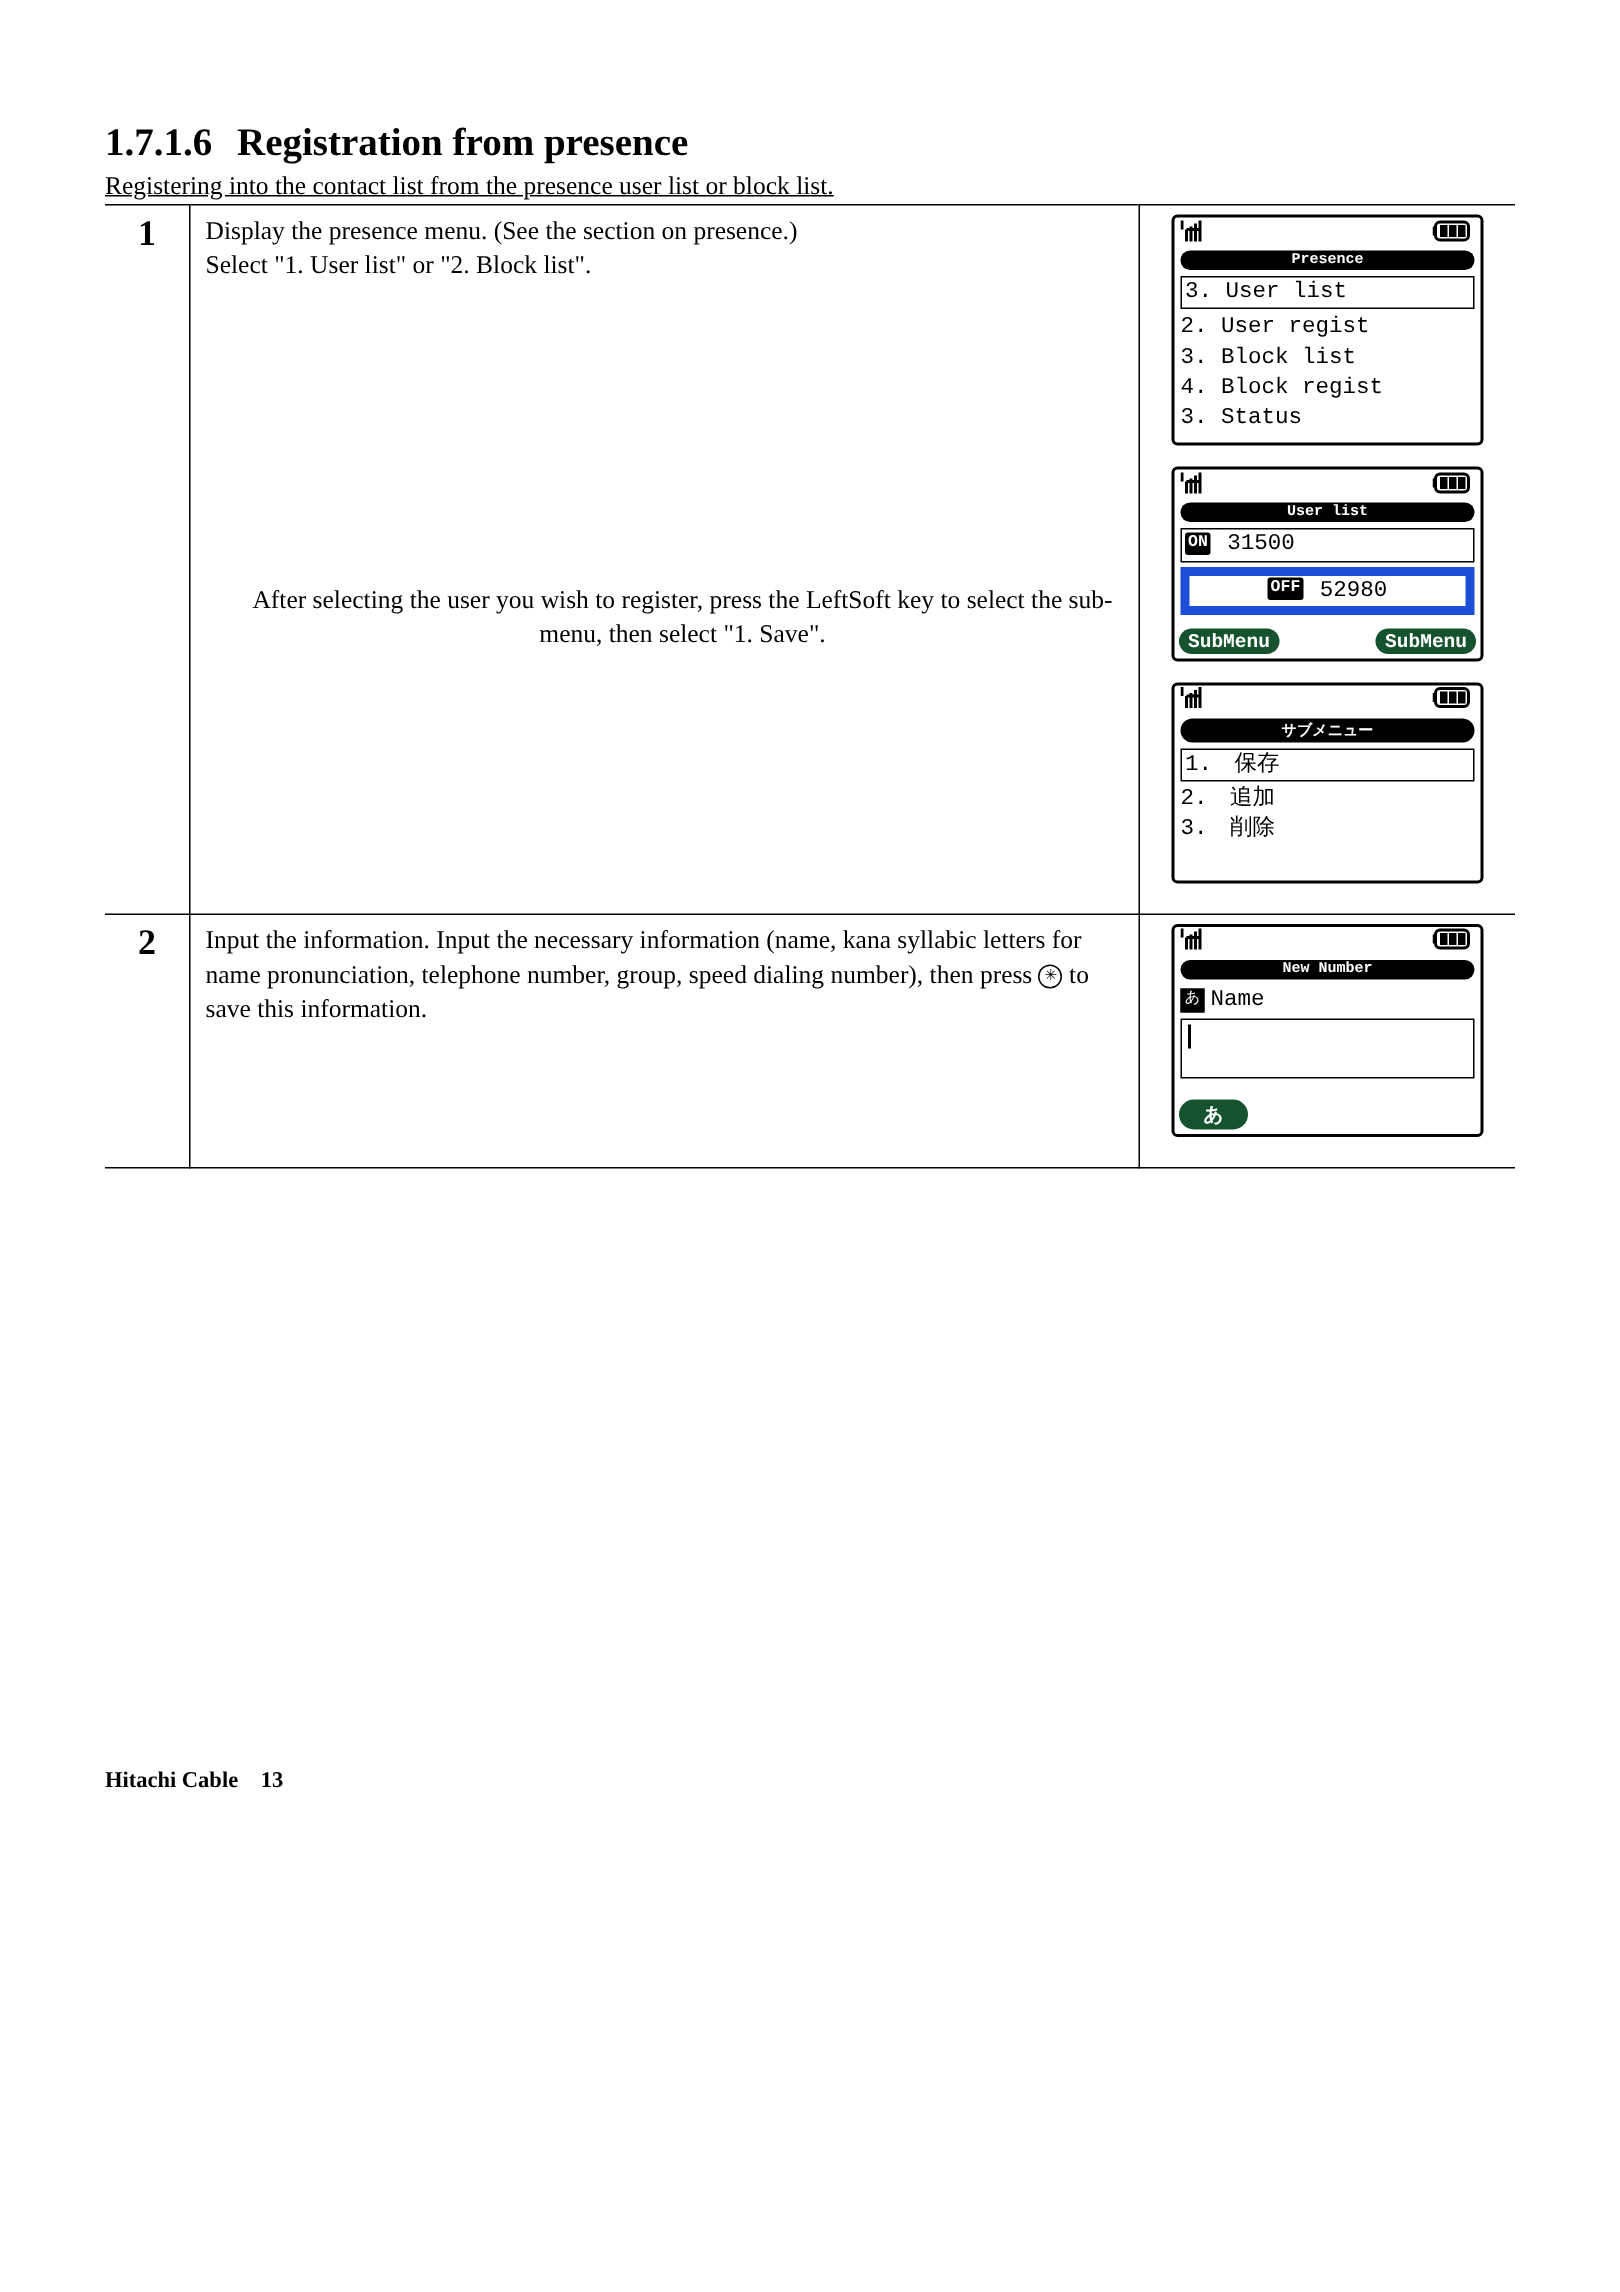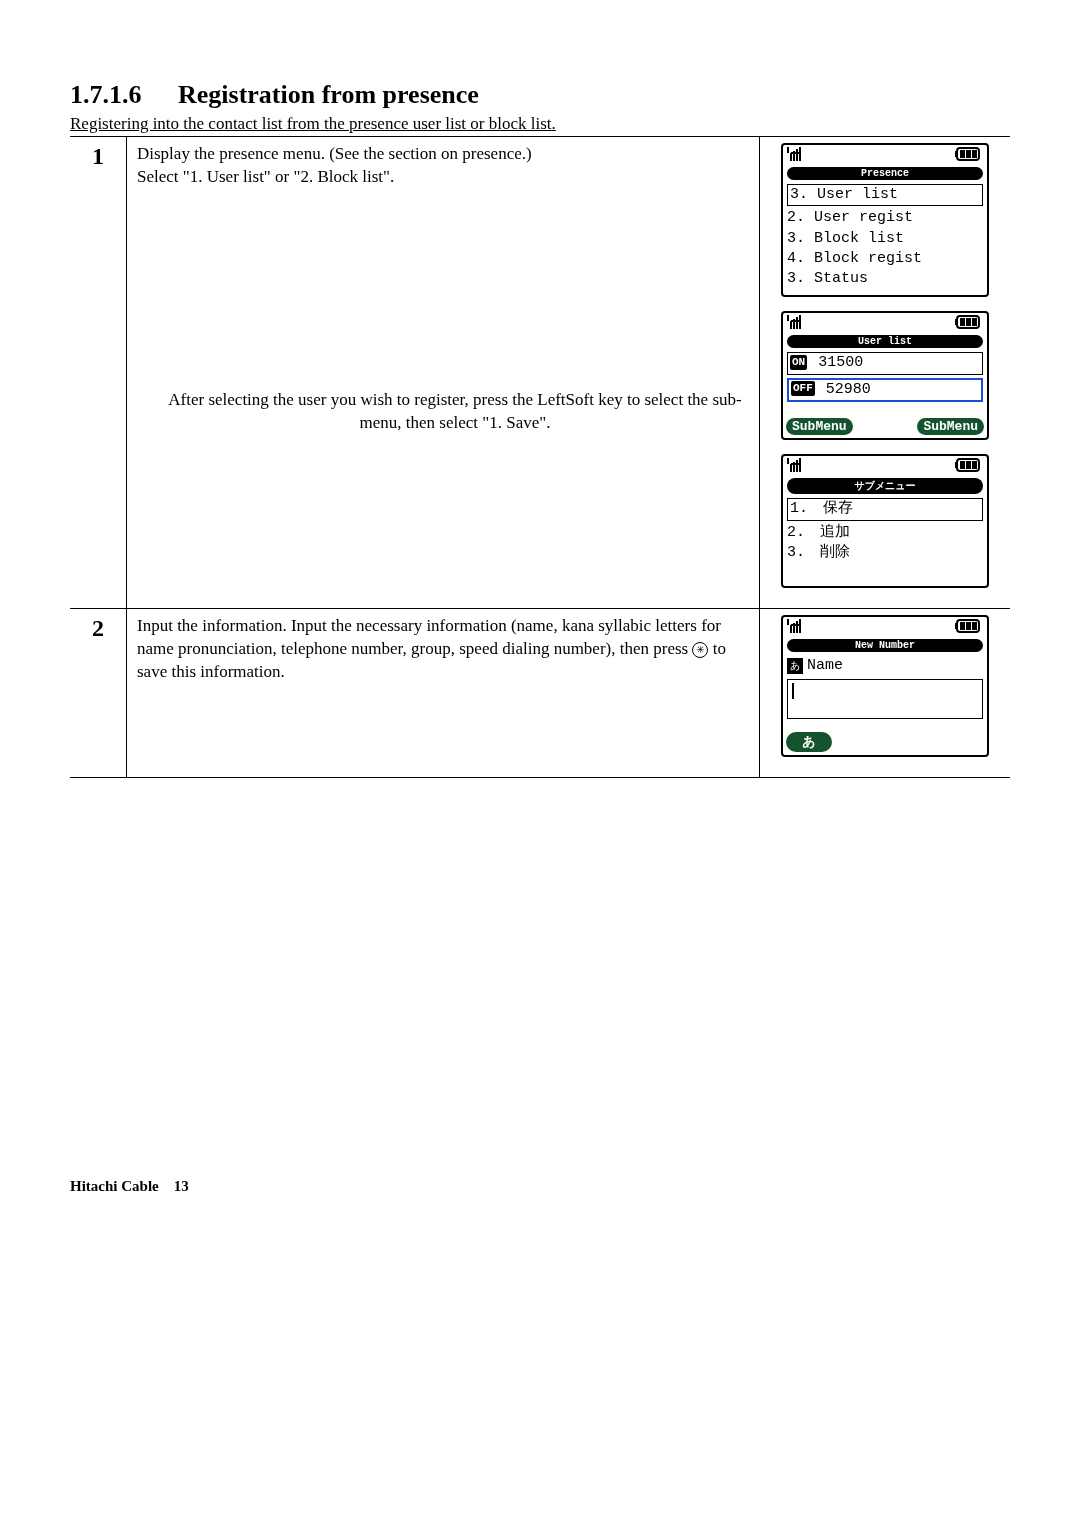--- a/index.html
+++ b/index.html
@@ -11,21 +11,21 @@
     background: #fff;
     width: 1080px;
     box-sizing: border-box;
   }
   h2 {
     font-family: "Times New Roman", serif;
     font-size: 26px;
     font-weight: bold;
     margin: 0 0 4px 0;
   }
-  .section-num { margin-right: 30px; }
+  .section-num { margin-right: 10px; }
   .subtitle {
     font-size: 17px;
     text-decoration: underline;
     margin: 0 0 2px 0;
   }
   table.steps {
     border-collapse: collapse;
     width: 100%;
     border-top: 1px solid #000;
   }
@@ -251,21 +251,21 @@
         </span>
       </div>
       <div class="phone-title">
               <div class="title-pill">User list</div>
             </div>
       <div class="phone-body" style="min-height:60px;">
         <div class="listrow">
           <span class="badge">ON</span>
           <span>31500</span>
         </div>
-        <div class="listrow-plain" style="border:2px solid #1d4ed8;">
+        <div class="listrow-plain" style="border:6px solid #1d4ed8;text-align:center;">
           <span class="badge">OFF</span>
           <span>52980</span>
         </div>
       </div>
       <div class="soft-row">
         <span class="softkey">SubMenu</span>
         <span class="softkey">SubMenu</span>
       </div>
     </div>
 

